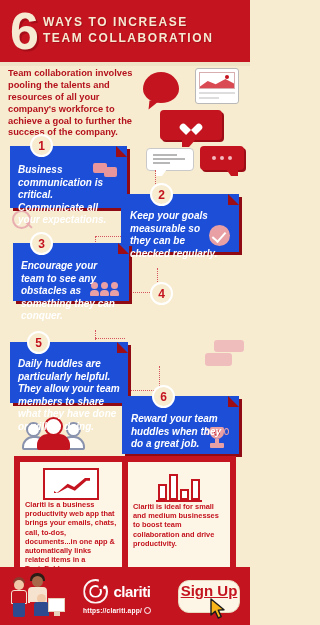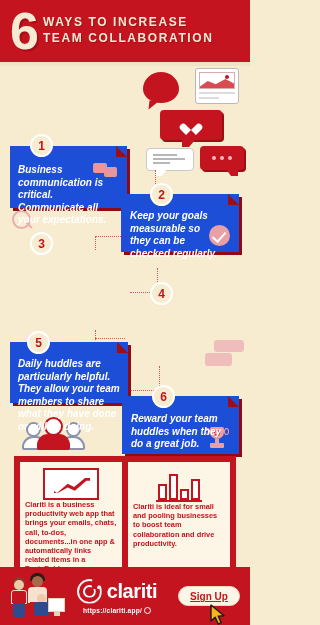--- a/index.html
+++ b/index.html
@@ -269,47 +269,48 @@
     border:2.2px solid #fff;box-sizing:border-box;
     clip-path:polygon(0 0,62% 0,62% 28%,100% 28%,100% 100%,0 100%);
     opacity:.95;
   }
   .logo-mark .cc{
     position:absolute;left:6px;top:6px;width:13px;height:13px;border-radius:50%;
     border:2.2px solid #fff;box-sizing:border-box;
     clip-path:polygon(0 0,70% 0,70% 34%,100% 34%,100% 100%,0 100%);
   }
   .logo-mark .dt{position:absolute;right:2px;top:7px;width:3px;height:3px;border-radius:50%;background:#fff;}
-  .logo-text{color:#fff;font-size:20px;font-weight:bold;letter-spacing:-0.4px;line-height:1;}
+  .logo-text{color:#fff;font-size:15px;font-weight:bold;letter-spacing:-0.4px;line-height:1;}
   .logo-url{color:#fff;font-size:6.6px;font-weight:bold;margin-top:3px;letter-spacing:.2px;}
   .logo-url .globe{display:inline-block;width:5px;height:5px;border:1px solid #fff;border-radius:50%;vertical-align:-1px;margin-left:2px;}
 
   .signup-wrap{position:relative;width:70px;flex:none;margin-right:6px;}
   .signup{
-    display:block;width:62px;height:20px;margin:0 auto;
+    display:block;width:62px;height:33px;margin:0 auto;
     background:#fdf6e6;border-radius:11px;border:1.4px solid #e8d9bf;
-    color:#c4141f;font-size:10px;font-weight:bold;
+    color:#c4141f;font-size:15px;font-weight:bold;
     text-decoration:underline;line-height:19px;text-align:center;
     box-sizing:border-box;
   }
   .cursor{position:absolute;left:36px;top:18px;width:0;height:0;}
   .cursor svg{position:absolute;left:0;top:0;}
   .topstrip{position:absolute;left:0;top:62px;width:250px;height:4px;background:#f0e4c6;}
 </style>
 </head>
 <body>
 
 <div class="page">
 
   <div class="header">
     <div class="big-six">6</div>
     <div class="htitle">WAYS TO INCREASE TEAM COLLABORATION</div>
   </div>
   <div class="topstrip"></div>
 
+  <div class="intro">Team collaboration involves pooling the talents and resources of all your company's workforce to achieve a goal to further the success of the company.</div>
 
   <div class="speech-round"></div>
   <div class="laptop-ic">
     <div class="pic"></div>
       <div class="ln"></div>
       <div class="ln s"></div>
   </div>
   <div class="heart-bub">
       <span class="hv"></span>
     </div>
@@ -350,20 +351,32 @@
   </div>
   <div class="badge" id="b1">1</div>
 
   <div class="card" id="c2">
     <span class="fold"></span>
     <span class="ic-check"></span>
     <div class="txt">Keep your goals measurable so they can be checked regularly.</div>
   </div>
   <div class="badge" id="b2">2</div>
 
+  <div class="card" id="c3">
+    <span class="fold"></span>
+    <span class="ic-people3">
+      <b class="h h1"></b>
+        <b class="h h2"></b>
+        <b class="h h3"></b>
+      <b class="bd b1"></b>
+        <b class="bd b2"></b>
+        <b class="bd b3"></b>
+    </span>
+    <div class="txt">Encourage your team to see any obstacles as something they can conquer.</div>
+  </div>
   <div class="badge" id="b3">3</div>
 
   <div class="badge" id="b4">4</div>
 
   <div class="card" id="c5">
     <span class="fold"></span>
     <div class="txt">Daily huddles are particularly helpful. They allow your team members to share what they have done or will be doing.</div>
   </div>
   <div class="badge" id="b5">5</div>
 
@@ -398,21 +411,21 @@
     </div>
     <div class="ibox">
       <div class="iart">
         <div class="art-bars">
             <i class="a"></i>
             <i class="b"></i>
             <i class="c"></i>
             <i class="d"></i>
           </div>
       </div>
-      <div class="itxt">Clariti is ideal for small and pooling businesses to boost team collaboration and drive productivity.</div>
+      <div class="itxt">Clariti is ideal for small and medium businesses to boost team collaboration and drive productivity.</div>
     </div>
   </div>
 
   <div class="footer">
     <div class="foot-people">
       <span class="fp p1hair"></span>
         <span class="fp h p1h"></span>
         <span class="fp p1b"></span>
         <span class="fp p1l"></span>
       <span class="fp p2hair"></span>

